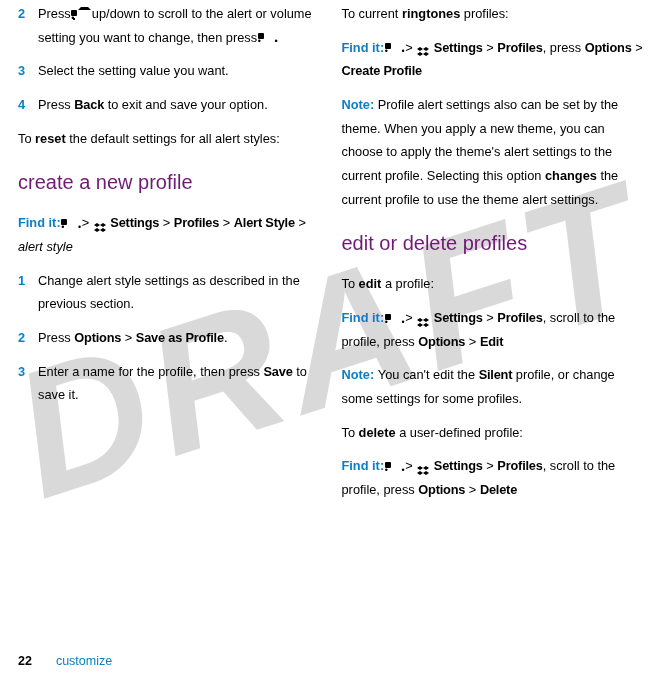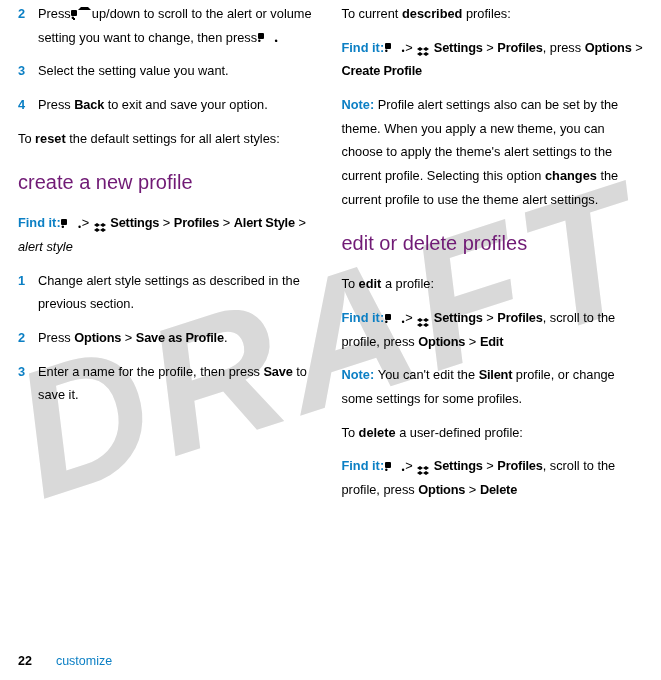--- a/index.html
+++ b/index.html
@@ -168,21 +168,21 @@
     <div class="step-line">
       <span class="step-num">3</span>
       <span class="step-body">
         <span>Enter a name for the profile, then press </span><span class="narrow">Save</span><span> to save it.</span>
       </span>
     </div>
   </div>
 
   <div class="col">
     <div class="para">
-      <span>To current </span><span class="bold">described</span><span> profiles:</span>
+      <span>To current </span><span class="bold">ringtones</span><span> profiles:</span>
     </div>
 
     <div class="para">
       <span class="lbl">Find it: </span><span class="nav-icon dot-icon"></span><span> &gt; </span><span class="menu-icon"><svg viewBox="0 0 14 12">
             <path d="M1 3 L4 1 L7 3 L4 5 Z M7 3 L10 1 L13 3 L10 5 Z M1 8 L4 6 L7 8 L4 10 Z M7 8 L10 6 L13 8 L10 10 Z" fill="#000"></path>
           </svg></span> <span class="narrow">Settings</span><span> &gt; </span><span class="narrow">Profiles</span><span>, press </span><span class="narrow">Options</span><span> &gt; </span><span class="narrow">Create Profile</span>
     </div>
 
     <div class="para">
       <span class="lbl">Note: </span><span>Profile alert settings also can be set by the theme. When you apply a new theme, you can choose to apply the theme's alert settings to the current profile. Selecting this option </span><span class="bold">changes</span><span> the current profile to use the theme alert settings.</span>

